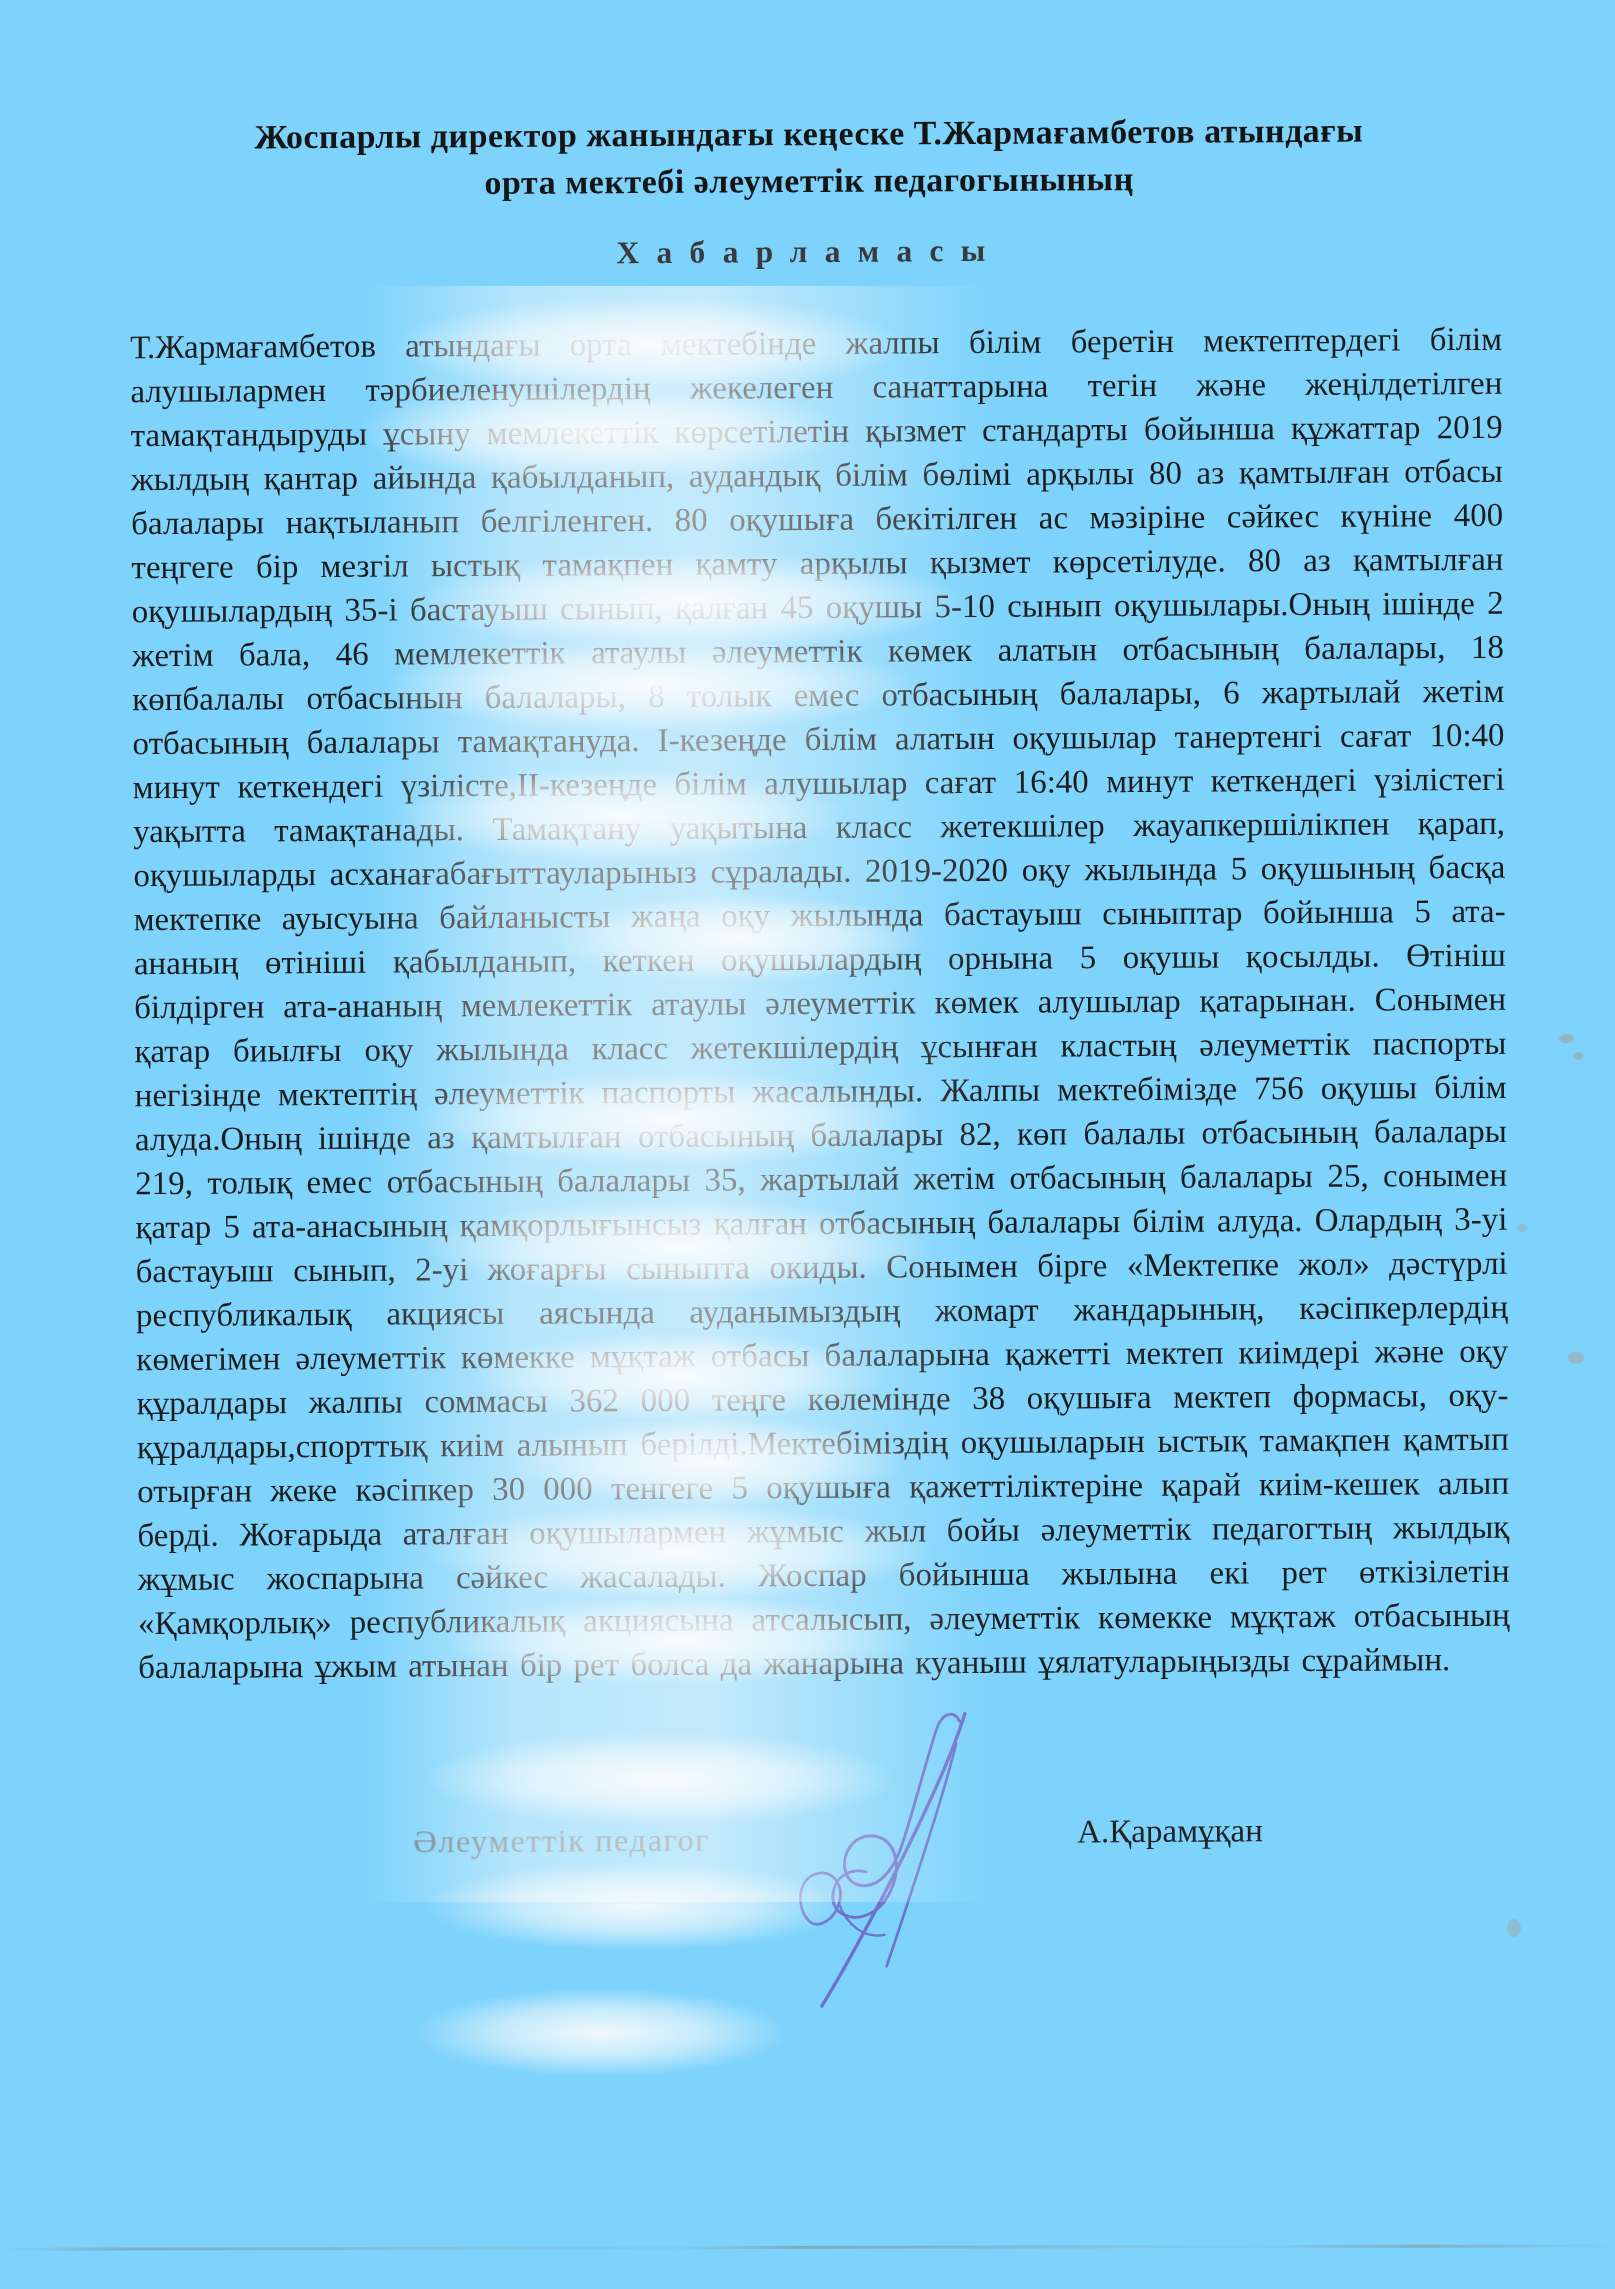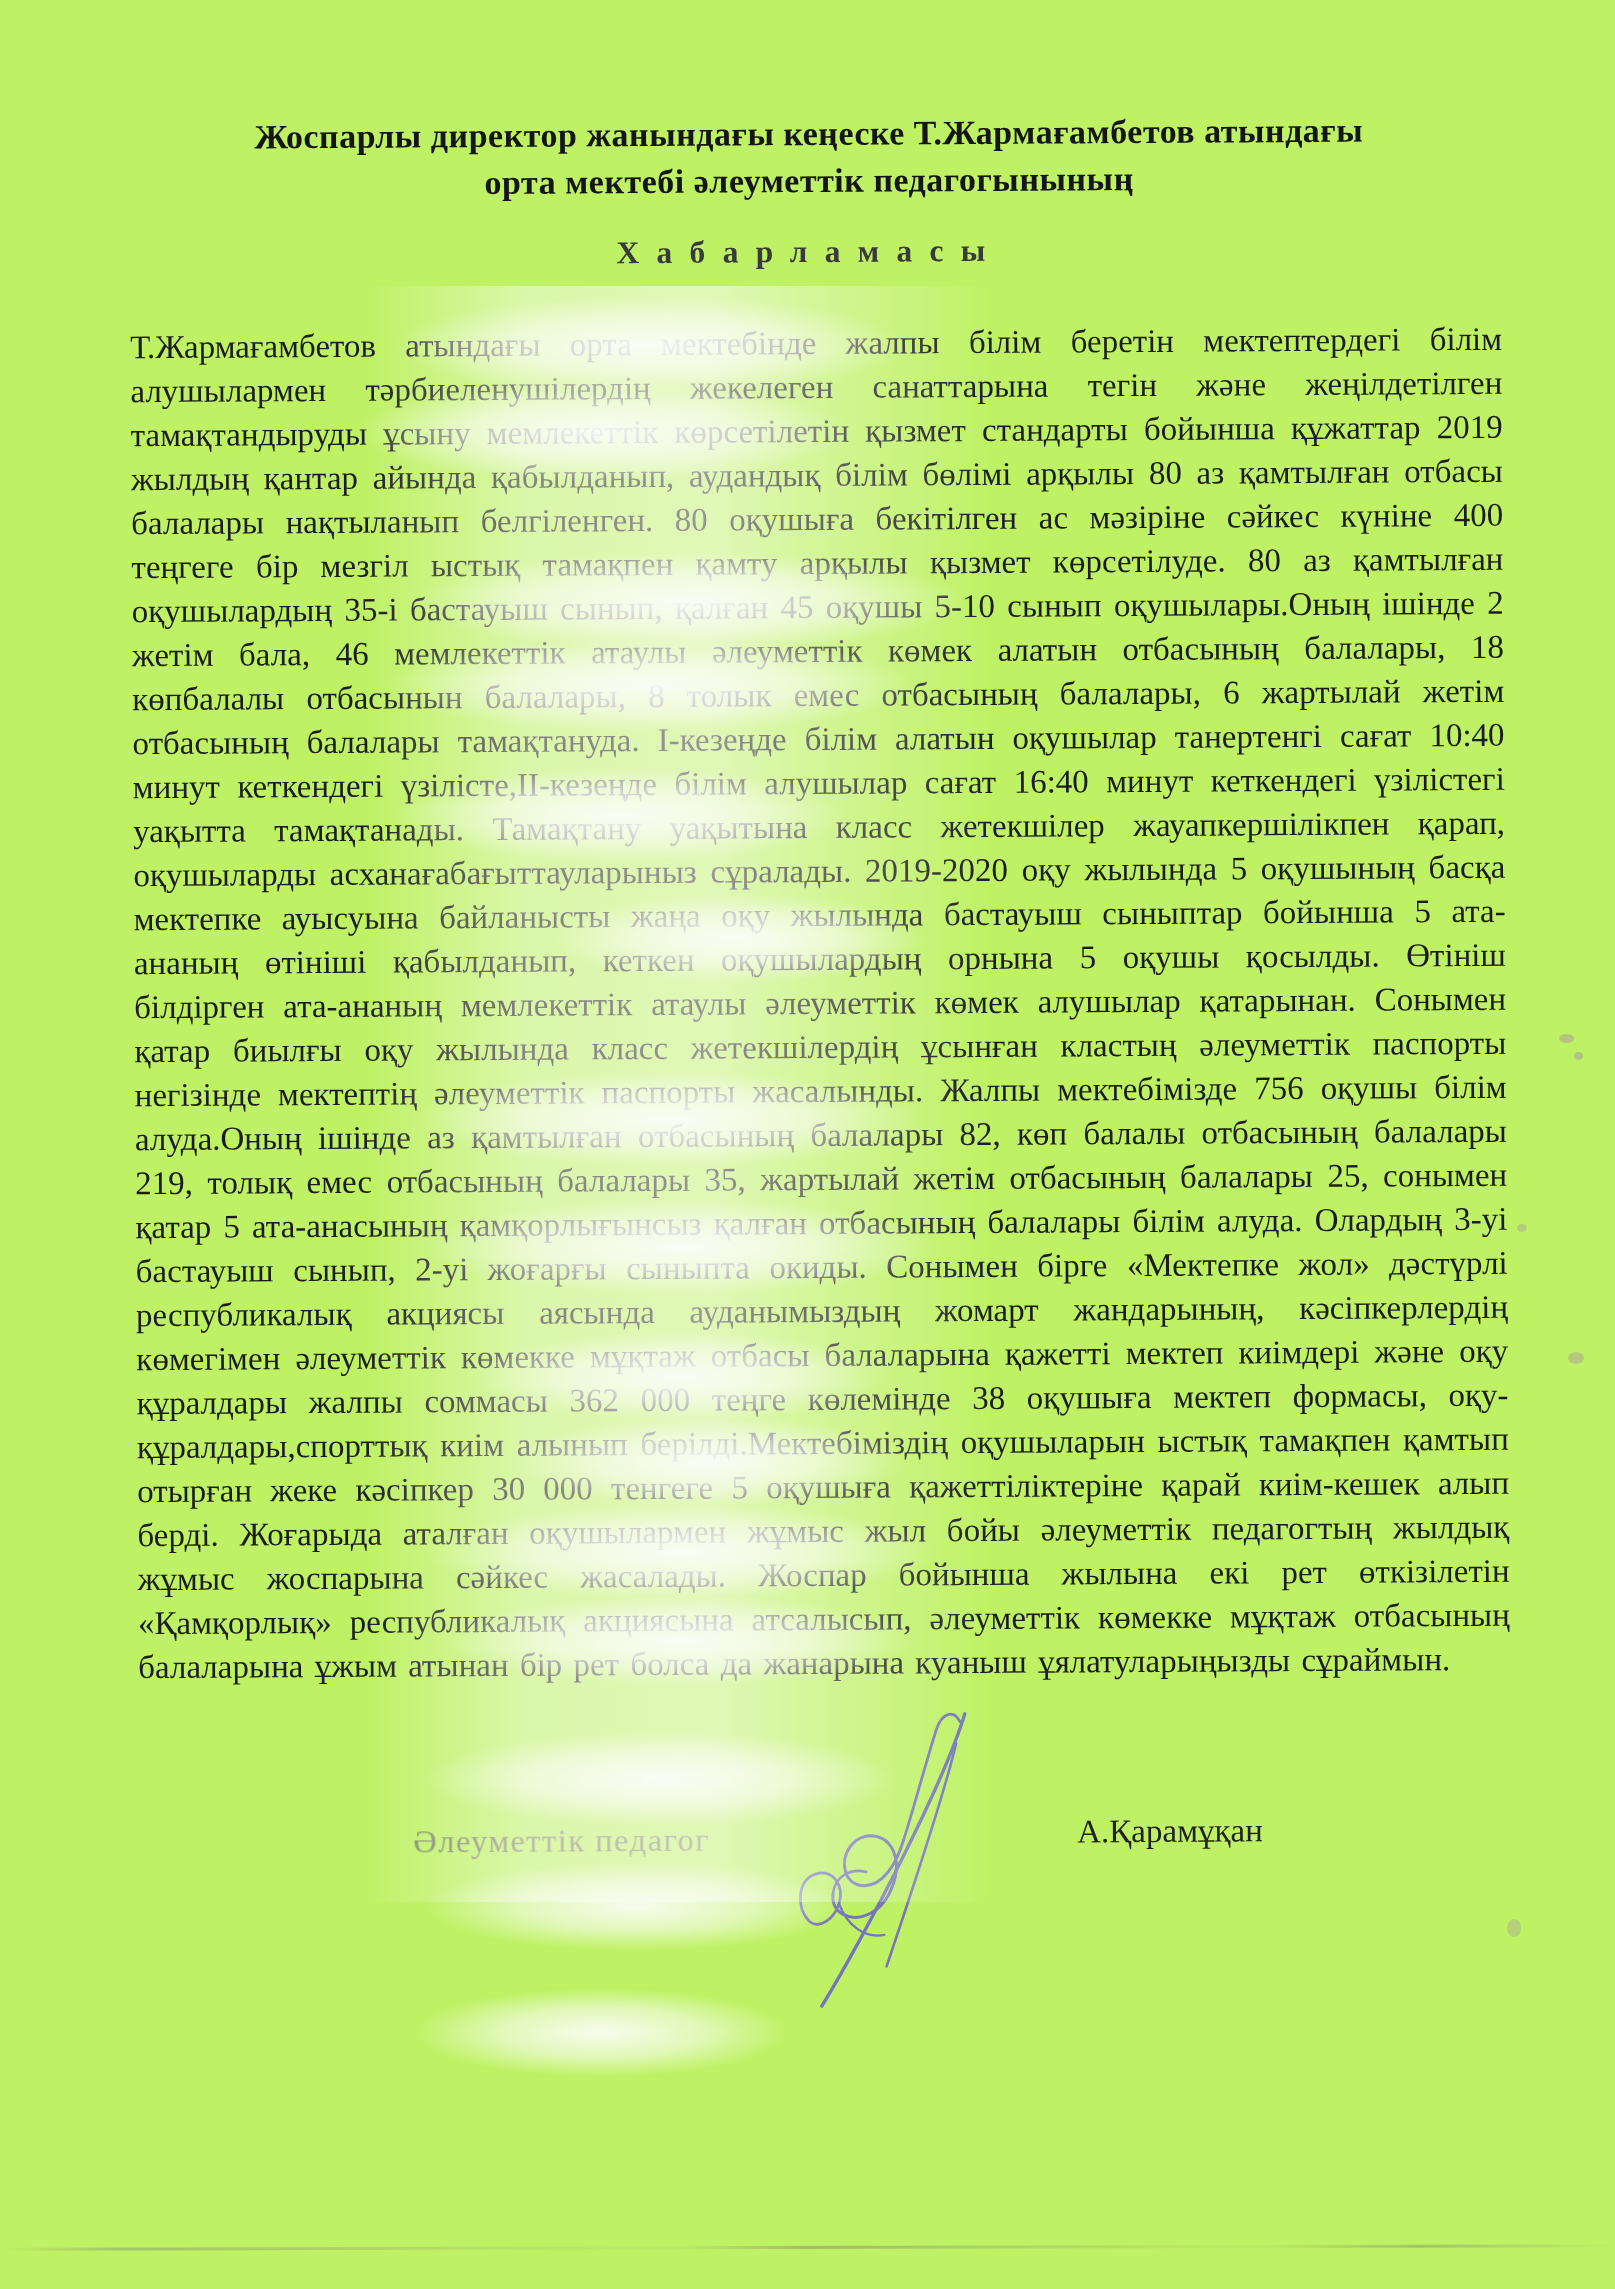--- a/index.html
+++ b/index.html
@@ -1,21 +1,21 @@
 <!DOCTYPE html>
 <html><head>
 <meta charset="utf-8">
 <style>
   html, body { margin: 0; padding: 0; background: #e9e9e9; }
   .page {
     position: relative;
     width: 1616px;
     height: 2289px;
     margin: 0 auto;
-    background: #bef264;
+    background: #7dd3fc;
     overflow: hidden;
     font-family: "Liberation Serif", serif;
     color: #1b1b1b;
   }
   .content {
     position: absolute;
     left: 0; top: 0; right: 0;
     transform: rotate(-0.35deg);
     transform-origin: 50% 0;
   }

